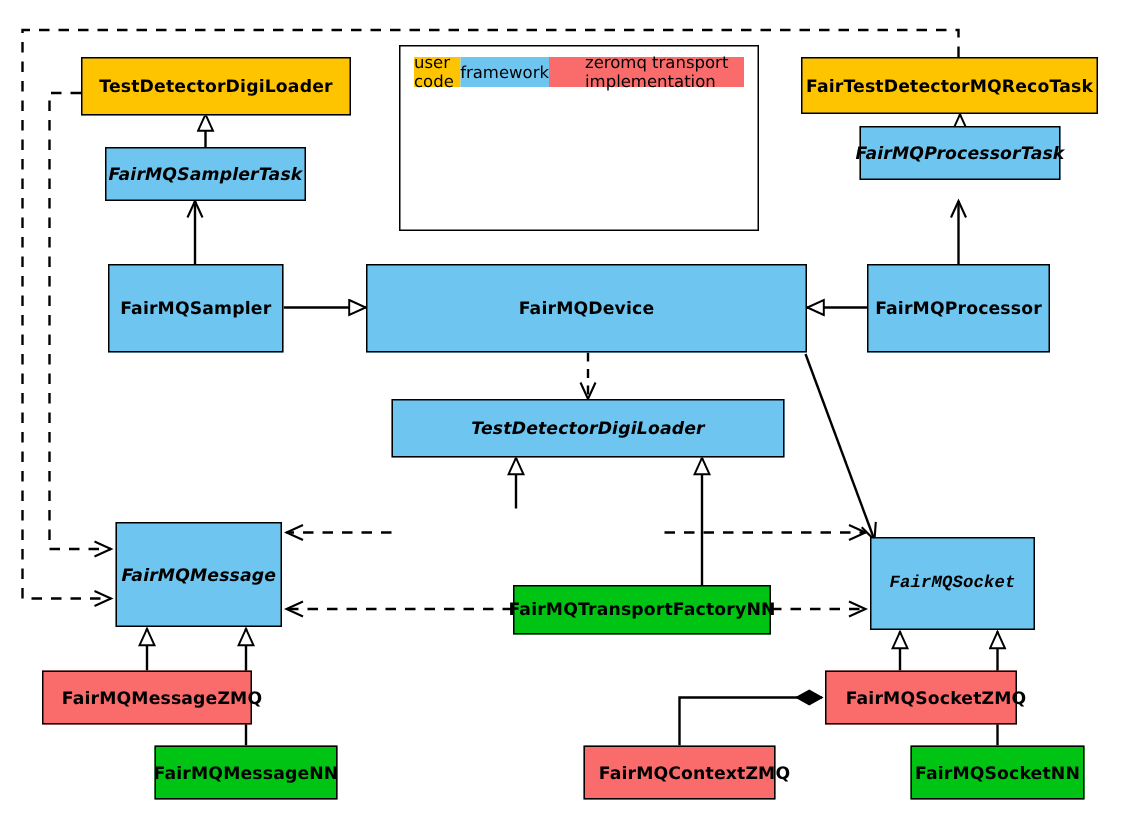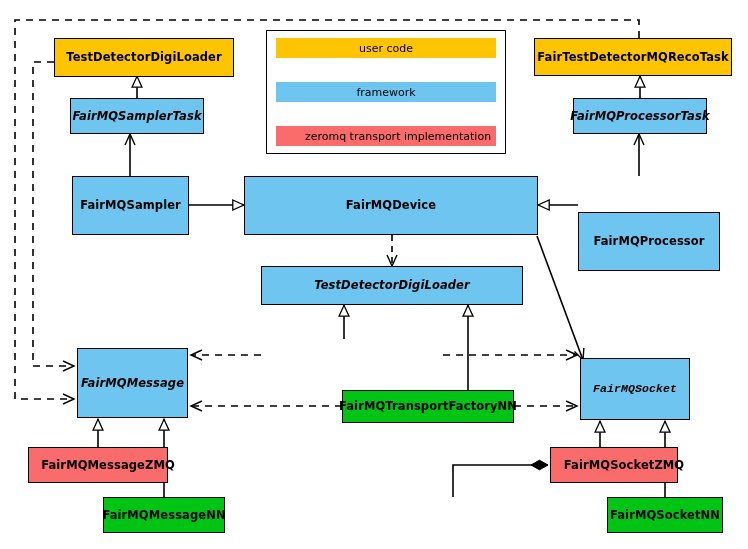--- a/index.html
+++ b/index.html
@@ -46,21 +46,20 @@
   .fill-zmq       { background: #FA6B6B; padding-left: 24px; }
   .fill-nn        { background: #00C413; }
 
   #legend {
     position: absolute;
     box-sizing: border-box;
     border: 1.6px solid #000000;
     background: #ffffff;
     padding: 7px 9px;
     display: flex;
-    flex-direction: column;
     justify-content: space-between;
   }
   .legend-row {
     box-sizing: border-box;
     height: 20px;
     display: flex;
     align-items: center;
     justify-content: center;
     font-size: 11px;
     font-weight: normal;
@@ -132,39 +131,40 @@
   </svg>
 
   <div class="node fill-user" style="left:54px; top:38px; width:180px; height:39px;">TestDetectorDigiLoader</div>
 
   <div class="node fill-framework abstract" style="left:70px; top:98px; width:134px; height:36px;">FairMQSamplerTask</div>
 
   <div class="node fill-framework" style="left:72px; top:176px; width:117px; height:59px;">FairMQSampler</div>
 
   <div class="node fill-framework" style="left:244px; top:176px; width:294px; height:59px;">FairMQDevice</div>
 
-  <div class="node fill-framework" style="left:578px; top:176px; width:142px; height:59px;margin-top:36px;">FairMQProcessor</div>
+  <div class="node fill-framework" style="left:578px; top:176px; width:122px; height:59px;">FairMQProcessor</div>
 
   <div class="node fill-user" style="left:534px; top:38px; width:198px; height:38px;">FairTestDetectorMQRecoTask</div>
 
-  <div class="node fill-framework abstract" style="left:573px; top:98px; width:134px; height:36px;">FairMQProcessorTask</div>
+  <div class="node fill-framework abstract" style="left:573px; top:84px; width:134px; height:36px;">FairMQProcessorTask</div>
 
   <div class="node fill-framework abstract" style="left:261px; top:266px; width:262px; height:39px;">TestDetectorDigiLoader</div>
 
 
   <div class="node fill-nn" style="left:342px; top:390px; width:172px; height:33px;">FairMQTransportFactoryNN</div>
 
   <div class="node fill-framework abstract" style="left:77px; top:348px; width:111px; height:70px;">FairMQMessage</div>
 
   <div class="node fill-framework abstract" style="left:580px; top:358px; width:110px; height:62px;font-family:Liberation Mono, monospace;">FairMQSocket</div>
 
   <div class="node fill-zmq" style="left:28px; top:447px; width:140px; height:36px;">FairMQMessageZMQ</div>
 
   <div class="node fill-nn" style="left:103px; top:497px; width:122px; height:36px;">FairMQMessageNN</div>
 
+  <div class="node fill-zmq" style="left:389px; top:497px; width:128px; height:36px;">FairMQContextZMQ</div>
 
   <div class="node fill-zmq" style="left:550px; top:447px; width:128px; height:36px;">FairMQSocketZMQ</div>
 
   <div class="node fill-nn" style="left:607px; top:497px; width:116px; height:36px;">FairMQSocketNN</div>
 
   <div id="legend" style="left:266px; top:30px; width:240px; height:124px;">
     <div class="legend-row fill-user">
       <span>user code</span>
     </div>
     <div class="legend-row fill-framework">

